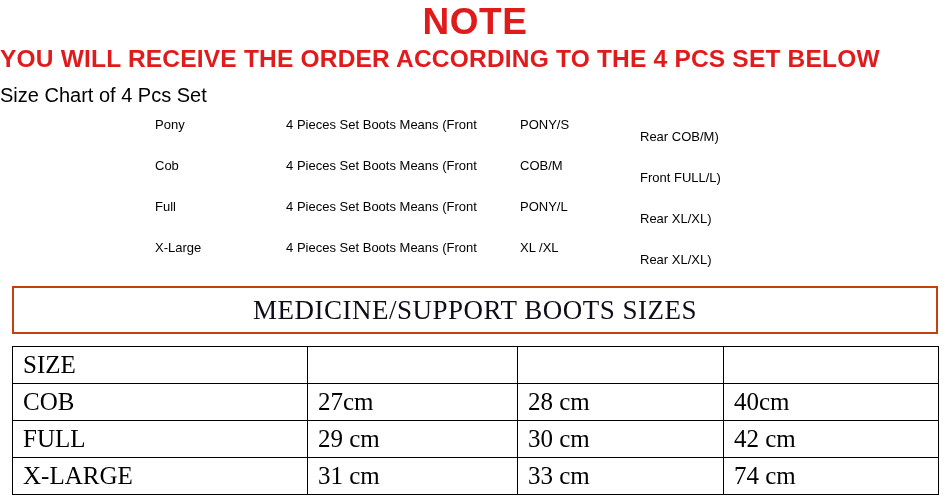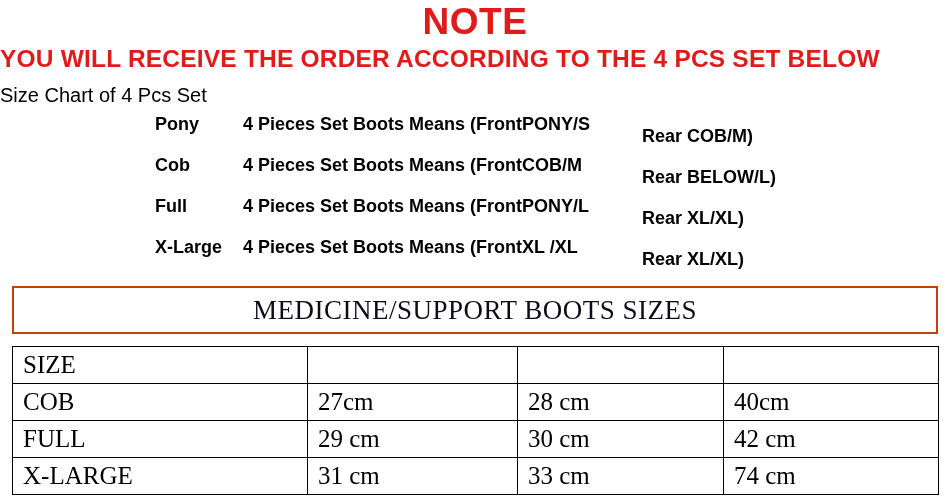--- a/index.html
+++ b/index.html
@@ -47,34 +47,34 @@
   
   .sizechart-title {
     font-size: 20px;
     line-height: 26px;
     margin-top: 8px;
     font-family: "Liberation Sans", sans-serif;
   }
   .set-list {
     width: 640px;
     margin: 2px auto 0 auto;
-    font-size: 18px;
+    font-size: 13px;
     line-height: 29px;
-    font-weight: bold;
   }
   .set-row {
     display: flex;
     white-space: nowrap;
   }
   .set-row .c-size {
     width: 88px;
     flex: 0 0 88px;
   }
   .set-row .c-means {
     flex: 0 0 277px;
+    text-align: center;
   }
   .set-row .c-front {
     flex: 0 0 120px;
   }
   .set-row .c-rear {
     flex: 0 0 auto;
     margin-top: 12px;
   }
 
   
@@ -134,21 +134,21 @@
     <div class="set-row">
       <span class="c-size">Pony</span>
       <span class="c-means">4 Pieces Set Boots Means (Front</span>
       <span class="c-front">PONY/S</span>
       <span class="c-rear">Rear COB/M)</span>
     </div>
     <div class="set-row">
       <span class="c-size">Cob</span>
       <span class="c-means">4 Pieces Set Boots Means (Front</span>
       <span class="c-front">COB/M</span>
-      <span class="c-rear">Rear BELOW/L)</span>
+      <span class="c-rear">Front FULL/L)</span>
     </div>
     <div class="set-row">
       <span class="c-size">Full</span>
       <span class="c-means">4 Pieces Set Boots Means (Front</span>
       <span class="c-front">PONY/L</span>
       <span class="c-rear">Rear XL/XL)</span>
     </div>
     <div class="set-row">
       <span class="c-size">X-Large</span>
       <span class="c-means">4 Pieces Set Boots Means (Front</span>

